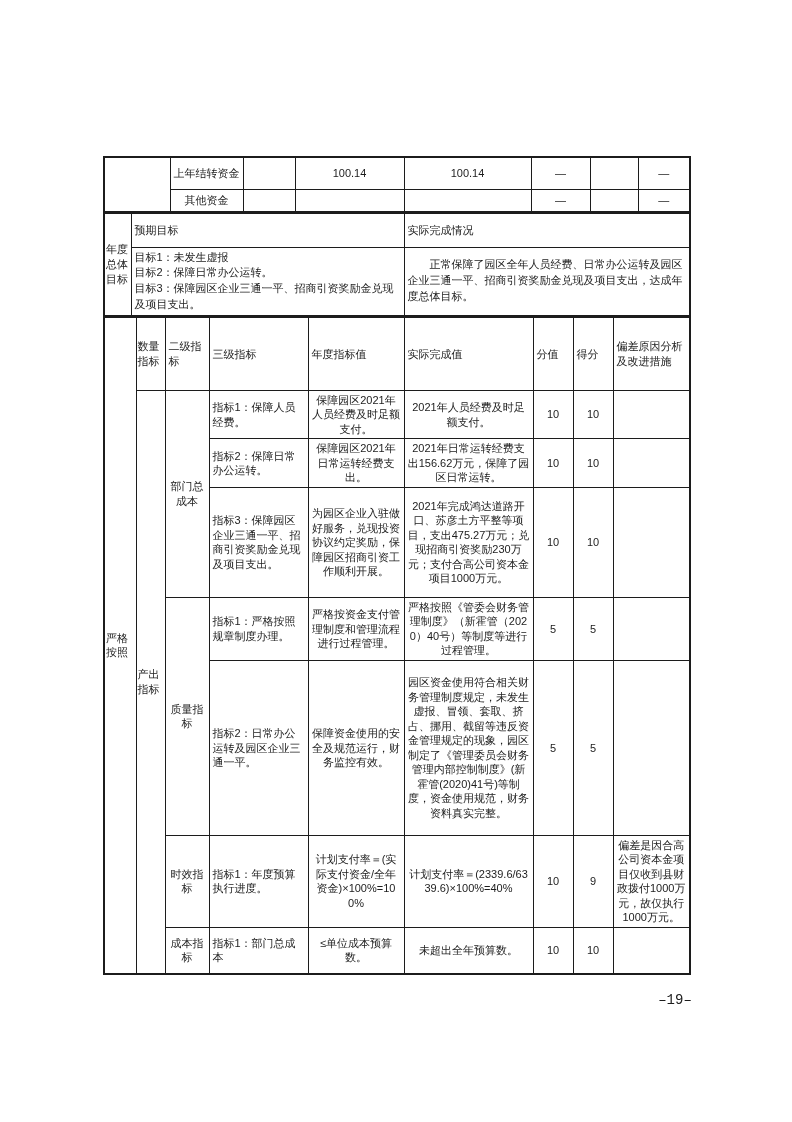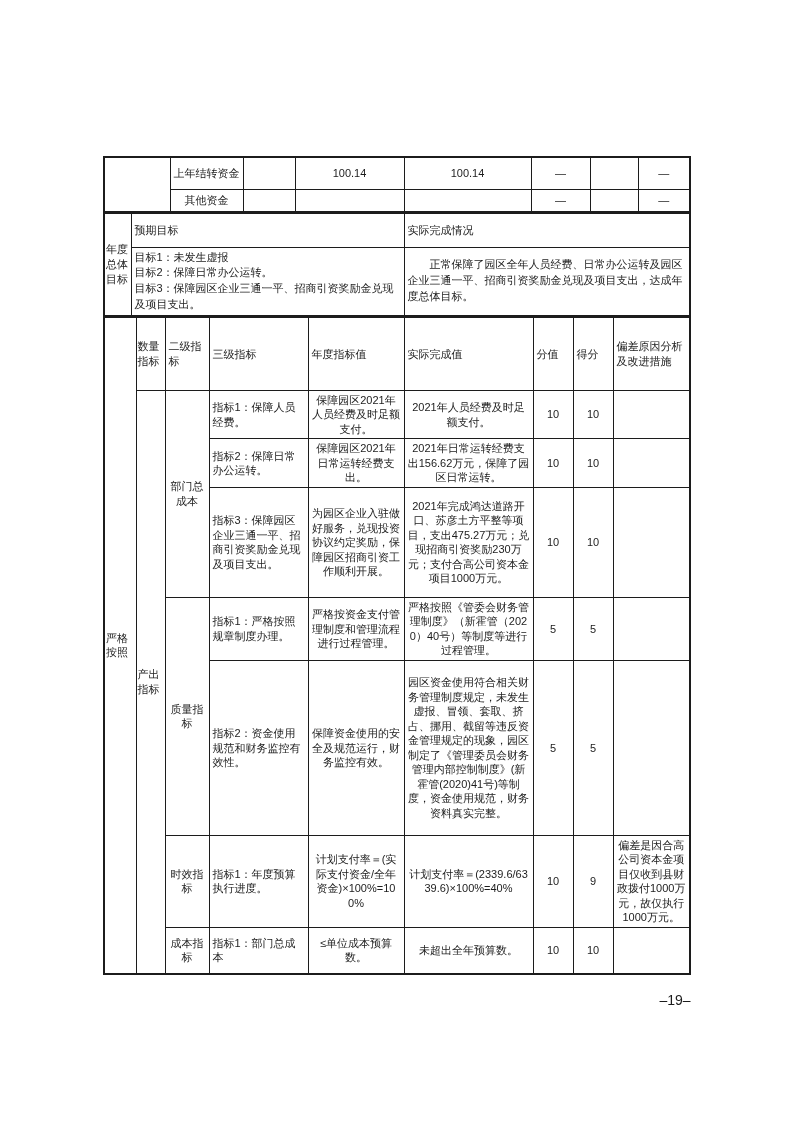--- a/index.html
+++ b/index.html
@@ -17,21 +17,21 @@
   }
   table{border:2px solid #1c1c1c;}
   .ctr{text-align:center;}
   .lft{text-align:left;}
   .hdr{text-align:left;}
   .vcell{padding:2px 1px;line-height:1.35;margin-left:25px;}
   .goals div{margin:0;line-height:1.45;}
   .indent{text-indent:2em;line-height:1.45;}
   .pagenum{
     position:absolute;left:645px;top:992px;width:60px;text-align:center;
-    font-family:Liberation Sans, sans-serif;font-size:14px;color:#1c1c1c;
+    font-family:Liberation Mono, monospace;font-size:14px;color:#1c1c1c;
   }
 </style>
 </head>
 <body>
 
 <div class="doc">
 
   <table class="t1">
     <colgroup>
       <col style="width:66px">
@@ -144,21 +144,21 @@
     <tr style="height:63px">
       <td rowspan="2" class="ctr">质量指标</td>
       <td class="lft">指标1：严格按照规章制度办理。</td>
       <td class="ctr">严格按资金支付管理制度和管理流程进行过程管理。</td>
       <td class="ctr">严格按照《管委会财务管理制度》（新霍管（2020）40号）等制度等进行过程管理。</td>
       <td class="ctr">5</td>
       <td class="ctr">5</td>
       <td class="ctr"></td>
     </tr>
     <tr style="height:175px">
-      <td class="lft">指标2：资金使用规范和财务监控有效性。</td>
+      <td class="lft">指标2：日常办公运转及园区企业三通一平。</td>
       <td class="ctr">保障资金使用的安全及规范运行，财务监控有效。</td>
       <td class="ctr">园区资金使用符合相关财务管理制度规定，未发生虚报、冒领、套取、挤占、挪用、截留等违反资金管理规定的现象，园区制定了《管理委员会财务管理内部控制制度》(新霍管(2020)41号)等制度，资金使用规范，财务资料真实完整。</td>
       <td class="ctr">5</td>
       <td class="ctr">5</td>
       <td class="ctr"></td>
     </tr>
     <tr style="height:84px">
       <td class="ctr">时效指标</td>
       <td class="lft">指标1：年度预算执行进度。</td>
       <td class="ctr">计划支付率＝(实际支付资金/全年资金)×100%=100%</td>

